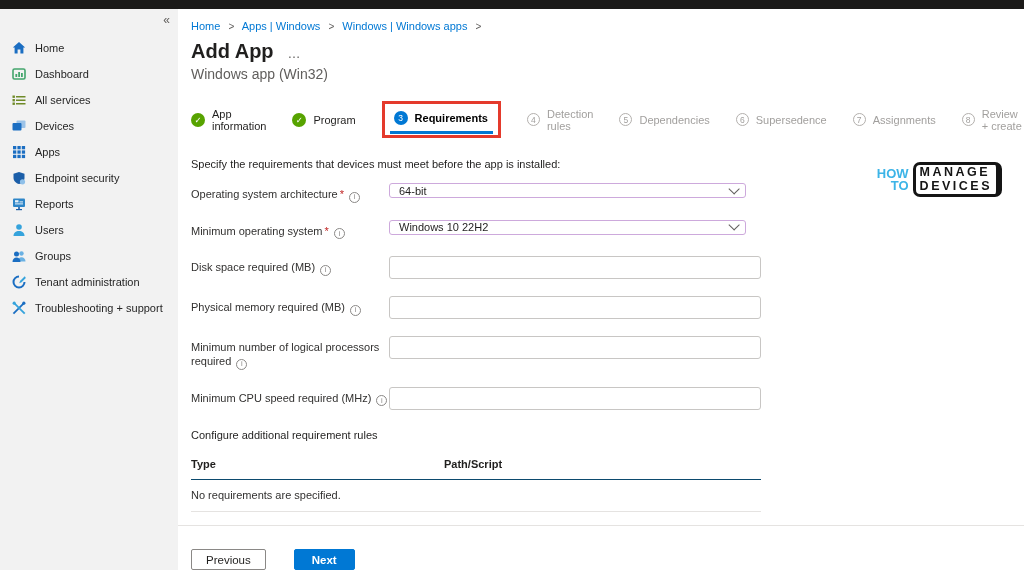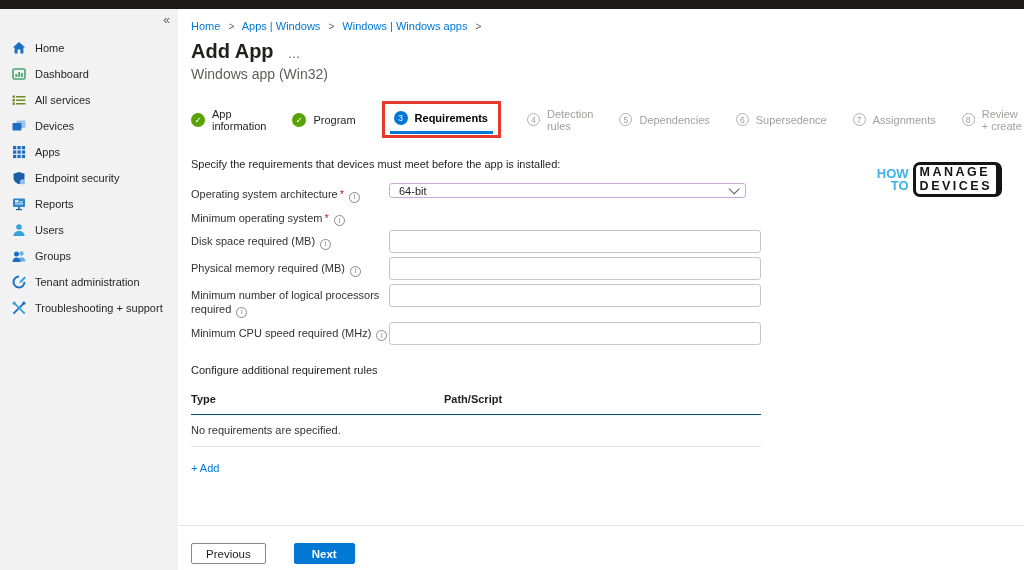--- a/index.html
+++ b/index.html
@@ -37,21 +37,21 @@
   .step.upcoming .circle { width:13px; height:13px; border:1px solid #b3b0ad; color:#a19f9d; background:#fff; }
   .active-box { border:3px solid #e43a2c; padding:7px 10px 10px 9px; position:relative;
     display:flex; align-items:center; gap:7px; cursor:pointer; }
   .active-box .step-label { font-weight:700; color:#000; }
   .active-box .circle { background:#0078d4; color:#fff; }
   .tab-underline { position:absolute; left:5px; right:5px; bottom:1px; height:3px; background:#0078d4; }
 
   
   .instruction { font-size:11px; color:#201f1e; margin-top:20px; }
   .form { margin-top:13px; }
-  .field-row { display:flex; align-items:flex-start; margin-bottom:4px; }
+  .field-row { display:flex; align-items:flex-start; margin-bottom:17px; }
   .field-label { width:198px; font-size:11px; color:#323130; line-height:14px; padding-top:4px; flex:none; }
   .req { color:#c02423; margin-left:2px; }
   .info-icon { display:inline-flex; width:11px; height:11px; border:1px solid #8a8886; border-radius:50%;
     color:#8a8886; font-size:7.5px; align-items:center; justify-content:center; margin-left:5px;
     vertical-align:-1px; font-style:normal; cursor:pointer; }
   .select { width:357px; height:15px; border:1px solid #cda9dc; border-radius:3px; background:#fff;
     display:flex; align-items:center; justify-content:space-between; padding:0 9px; font-size:11px;
     color:#201f1e; cursor:pointer; }
   .chev { width:8px; height:8px; border-right:1.5px solid #605e5c; border-bottom:1.5px solid #605e5c;
     transform:rotate(45deg) translateY(-3px); flex:none; }
@@ -67,21 +67,21 @@
   .add-link { display:inline-block; margin-top:15px; color:#0078d4; font-size:11px; cursor:pointer; }
 
   
   .logo { position:absolute; top:153px; right:22px; display:flex; align-items:center; gap:4px; }
   .logo-left { text-align:right; font-weight:700; color:#3cb4e7; font-size:13px; line-height:12px;margin-left:35px; }
   .logo-box { border:3px solid #151515; border-right-width:6px; border-radius:7px; padding:1px 4px;
     color:#151515; font-weight:700; font-size:12.5px; line-height:13.5px; letter-spacing:2.5px; }
 
   
   .footer { position:absolute; left:0; right:0; bottom:0; height:45px; background:#fff;
-    border-top:1px solid #e5e3e1; display:flex; align-items:center; gap:28px; padding:11px 0 0 13px; }
+    border-top:1px solid #e5e3e1; display:flex; align-items:flex-end; gap:28px; padding:11px 0 0 13px; }
   .btn { font-size:11.5px; height:21px; border-radius:2px; cursor:pointer;
     font-family:"Liberation Sans", sans-serif; }
   .btn-secondary { background:#fff; border:1px solid #8a8886; color:#201f1e; padding:0 14px; }
   .btn-primary { background:#0078d4; border:1px solid #0078d4; color:#fff; padding:0 17px; font-weight:600; }
 </style>
 </head>
 <body>
 
 <div class="topbar"></div>
 
@@ -294,20 +294,24 @@
         <div class="select">
           <span>64-bit</span>
           <span class="chev"></span>
         </div>
       </div>
 
       <div class="field-row">
         <div class="field-label">
           <span>Minimum operating system</span><span class="req">*</span><span class="info-icon">i</span>
         </div>
+        <div class="select">
+          <span>Windows 10 22H2</span>
+          <span class="chev"></span>
+        </div>
       </div>
 
       <div class="field-row">
         <div class="field-label">
           <span>Disk space required (MB)</span><span class="info-icon">i</span>
         </div>
         <input class="txt" value="" style="">
       </div>
 
       <div class="field-row">

